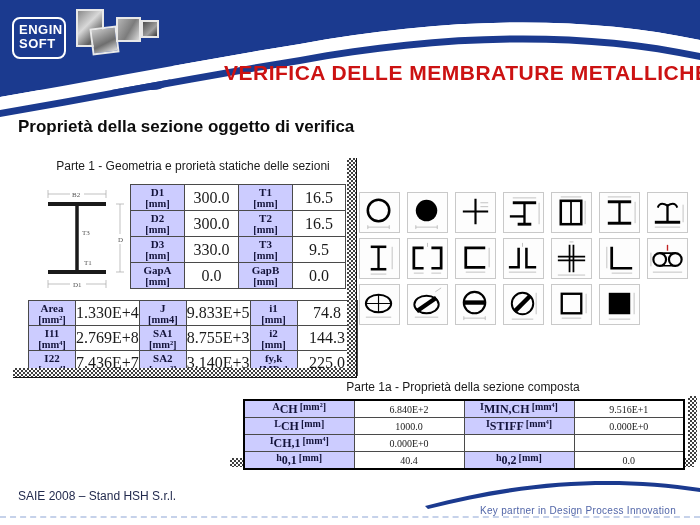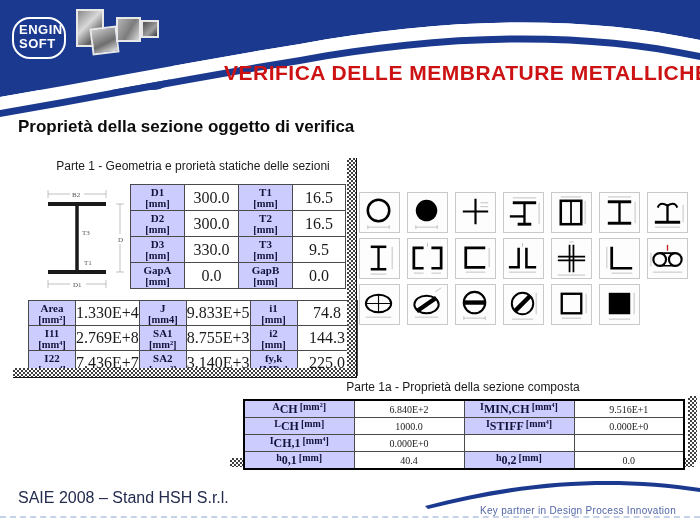--- a/index.html
+++ b/index.html
@@ -1,21 +1,21 @@
 <!DOCTYPE html>
 <html><head>
 <meta charset="utf-8">
 <style>
   html,body{margin:0;padding:0;background:#777;}
   #slide{position:relative;width:700px;height:525px;background:#fff;overflow:hidden;
          font-family:"Liberation Sans",sans-serif;}
   
   #header-svg{position:absolute;left:0;top:0;}
   #logo-box{position:absolute;left:12px;top:17px;width:54px;height:42px;border:2px solid #fff;
-            border-radius:18px;color:#fff;font-weight:bold;font-size:13px;line-height:14px;
+            border-radius:8px;color:#fff;font-weight:bold;font-size:13px;line-height:14px;
             padding:4px 0 0 5px;box-sizing:border-box;letter-spacing:.5px;}
   .thumb{position:absolute;border:2px solid #e8e8e8;box-sizing:border-box;
          background:linear-gradient(135deg,#8a8a8a,#d8d8d8 40%,#5f5f5f 75%,#bdbdbd);}
   #thumb-1{left:76px;top:9px;width:28px;height:38px;}
   #thumb-2{left:91px;top:27px;width:27px;height:27px;transform:rotate(-7deg);
            background:linear-gradient(160deg,#c9c9c9,#6e6e6e 60%,#e2e2e2);}
   #thumb-3{left:116px;top:17px;width:25px;height:25px;
            background:linear-gradient(120deg,#b5b5b5,#7c7c7c 55%,#dcdcdc);}
   #thumb-4{left:141px;top:20px;width:18px;height:18px;
            background:linear-gradient(135deg,#4f4f4f,#9f9f9f 60%,#3d3d3d);}
@@ -55,21 +55,21 @@
              grid-template-columns:repeat(7,41px);grid-auto-rows:41px;column-gap:7px;row-gap:5px;}
   .tile{background:#fdfdfd;border:1px solid #c9c9c9;box-sizing:border-box;display:flex;
         align-items:center;justify-content:center;cursor:pointer;}
   .tile svg{display:block;}
   .glyph{stroke:#000;fill:none;}
   .dim{stroke:#a8a8a8;stroke-width:.7;fill:none;}
   
   #section-diagram{position:absolute;left:28px;top:182px;}
   #section-diagram text{font-family:"Liberation Serif",serif;font-size:7px;fill:#555;}
   
-  #footer-left{position:absolute;left:18px;top:489px;font-size:16px;color:#232b4e;}
+  #footer-left{position:absolute;left:18px;top:489px;font-size:12px;color:#232b4e;}
   #footer-swoosh{position:absolute;left:410px;top:470px;}
   #footer-right{position:absolute;right:24px;top:505px;font-size:10px;color:#5266a8;letter-spacing:.3px;}
   #bottom-line{position:absolute;left:0;top:516px;width:700px;height:0;
                border-top:2px dashed #c6d2ea;}
 </style>
 </head>
 <body>
 
 <div id="slide">
 

